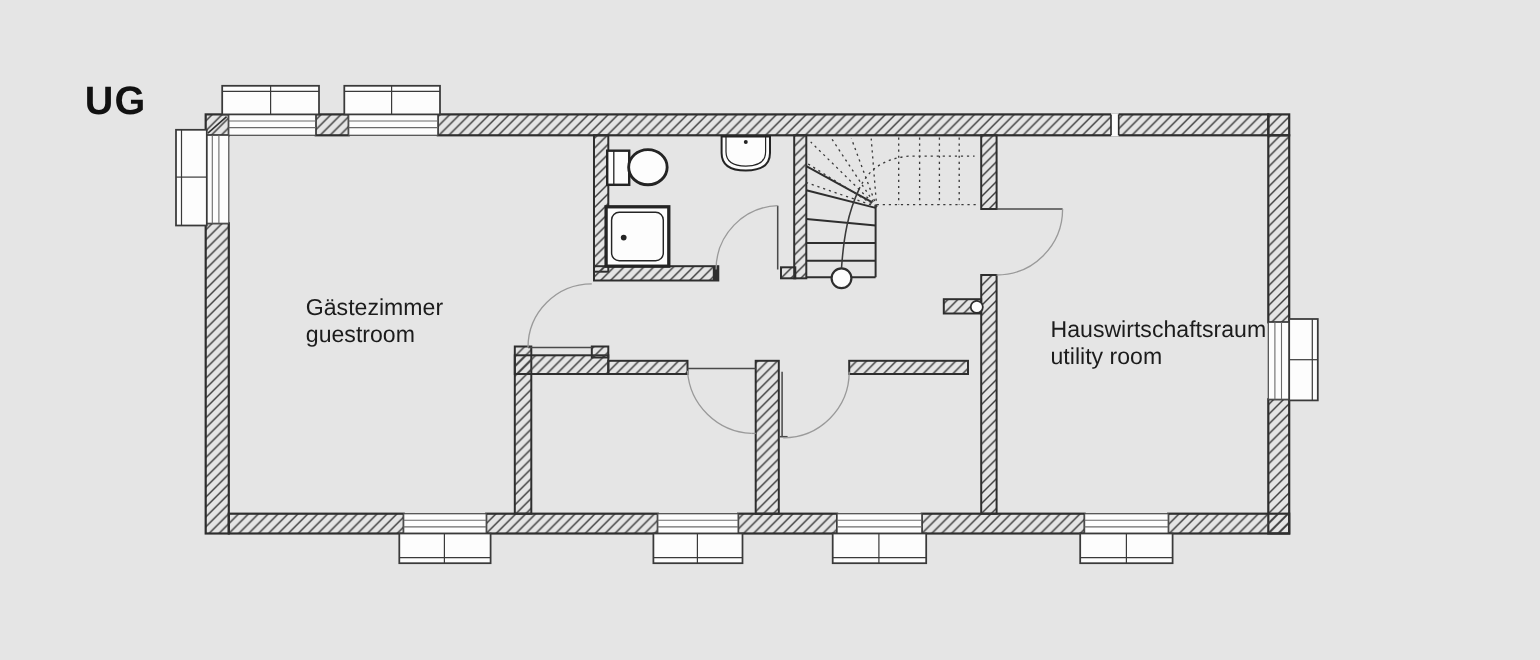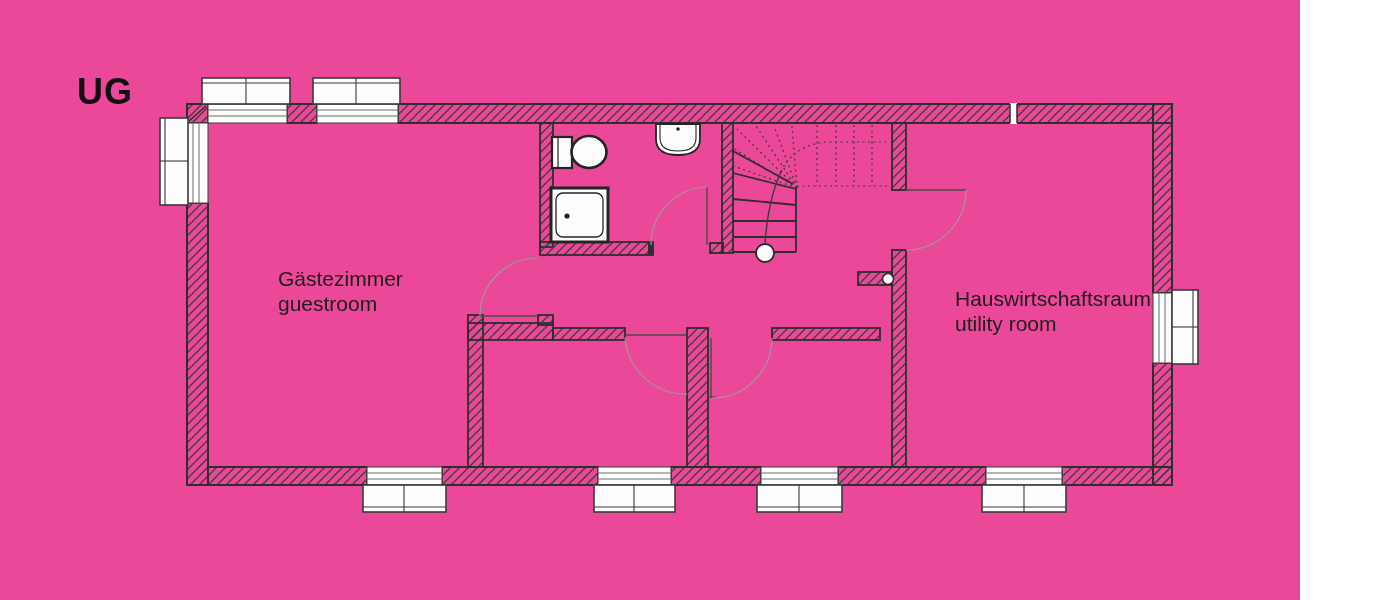--- a/index.html
+++ b/index.html
@@ -1,16 +1,16 @@
 <!DOCTYPE html>
 <html><head>
 <meta charset="utf-8">
 <style>
   html,body{margin:0;padding:0;background:#ffffff;}
-  .canvas{position:relative;width:1300px;height:600px;background:#ec4899;overflow:hidden;
+  .canvas{position:relative;width:1400px;height:600px;background:#e5e5e5;overflow:hidden;
           font-family:"Liberation Sans", sans-serif;}
   svg{display:block;}
   .wall{fill:url(#hatch);stroke:#2e2e2e;stroke-width:2;}
   .iwall{fill:url(#hatch);stroke:#2e2e2e;stroke-width:1.8;}
   .winband{fill:#fdfdfd;stroke:#4a4a4a;stroke-width:1.1;}
   .winline{stroke:#6a6a6a;stroke-width:1;fill:none;}
   .winbox{fill:#fdfdfd;stroke:#3a3a3a;stroke-width:1.6;}
   .winboxline{stroke:#3a3a3a;stroke-width:1.1;fill:none;}
   .leaf{stroke:#4a4a4a;stroke-width:1.4;fill:none;}
   .arc{stroke:#9a9a9a;stroke-width:1.2;fill:none;}

